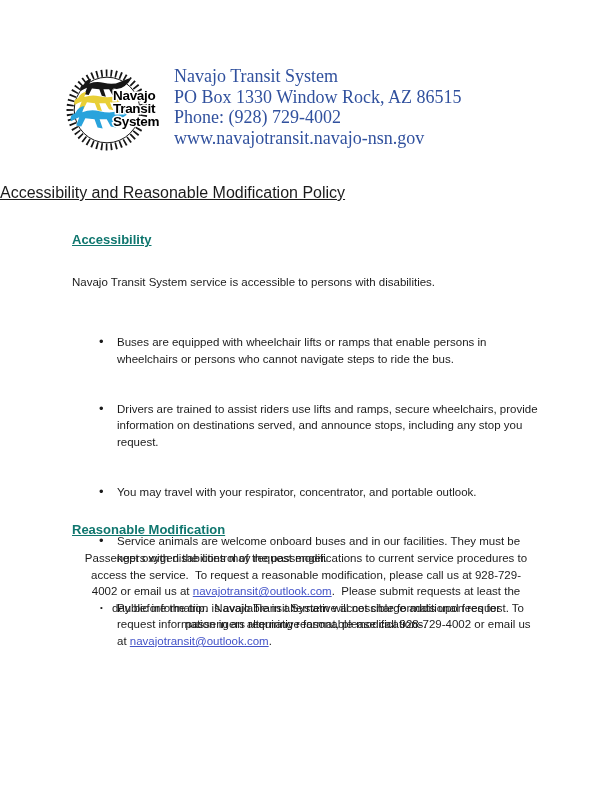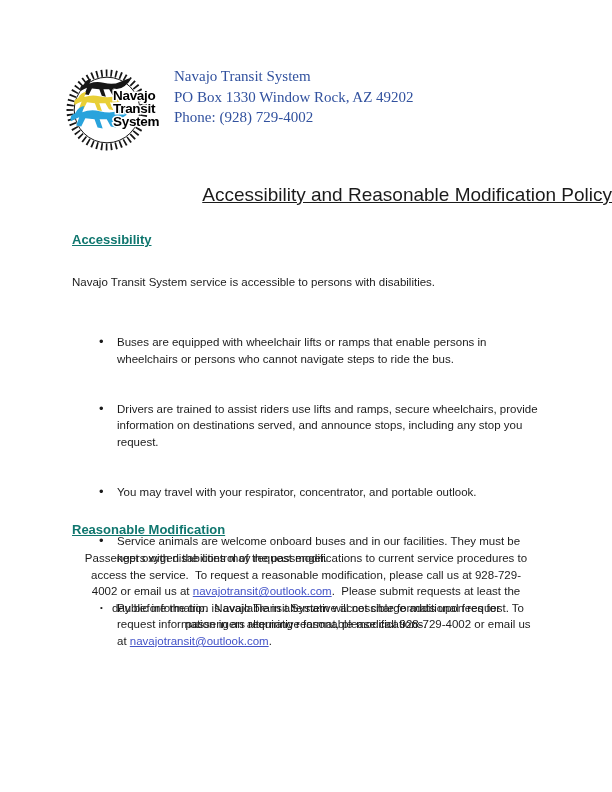--- a/index.html
+++ b/index.html
@@ -18,34 +18,34 @@
     position: absolute;
     left: 62px;
     top: 64px;
     display: flex;
     align-items: flex-start;
   }
   .logo { width: 112px; height: 94px; flex: 0 0 auto; }
   .letterhead-text {
     padding-top: 2px;
     font-family: "Liberation Serif", serif;
-    font-size: 15px;
+    font-size: 18px;
     line-height: 20.5px;
     color: #31519e;
   }
 
   
   .doc-title {
     position: absolute;
     top: 184px;
     left: 0;
     right: 0;
     margin: 0;
-    text-align: right;
-    font-size: 19px;
+    text-align: left;
+    font-size: 16px;
     font-weight: 400;
     text-decoration: underline;
     color: #1b1b1b;
   }
 
   .sec-heading {
     position: absolute;
     left: 72px;
     margin: 0;
     font-size: 13px;
@@ -131,22 +131,23 @@
         <use href="#horse" transform="translate(16,13) scale(0.82)" fill="#161616"></use>
         <use href="#horse" transform="translate(10,26) scale(0.88)" fill="#e8cf36"></use>
         <use href="#horse" transform="translate(6,40) scale(1.02)" fill="#29a3dc"></use>
         <text class="logo-text" x="51" y="36">Navajo</text>
         <text class="logo-text" x="51" y="49">Transit</text>
         <text class="logo-text" x="51" y="62">System</text>
       </svg>
     </div>
     <div class="letterhead-text">
       <div>Navajo Transit System</div>
-      <div>PO Box 1330 Window Rock, AZ 49202</div>
+      <div>PO Box 1330 Window Rock, AZ 86515</div>
       <div>Phone: (928) 729-4002</div>
+      <div>www.navajotransit.navajo-nsn.gov</div>
     </div>
   </header>
 
   <h1 class="doc-title">Accessibility and Reasonable Modification Policy</h1>
 
   <h2 class="sec-heading heading-accessibility">Accessibility</h2>
 
   <p class="intro-par body-text">Navajo Transit System service is accessible to persons with disabilities.</p>
 
   <ul class="bullet-list body-text">

